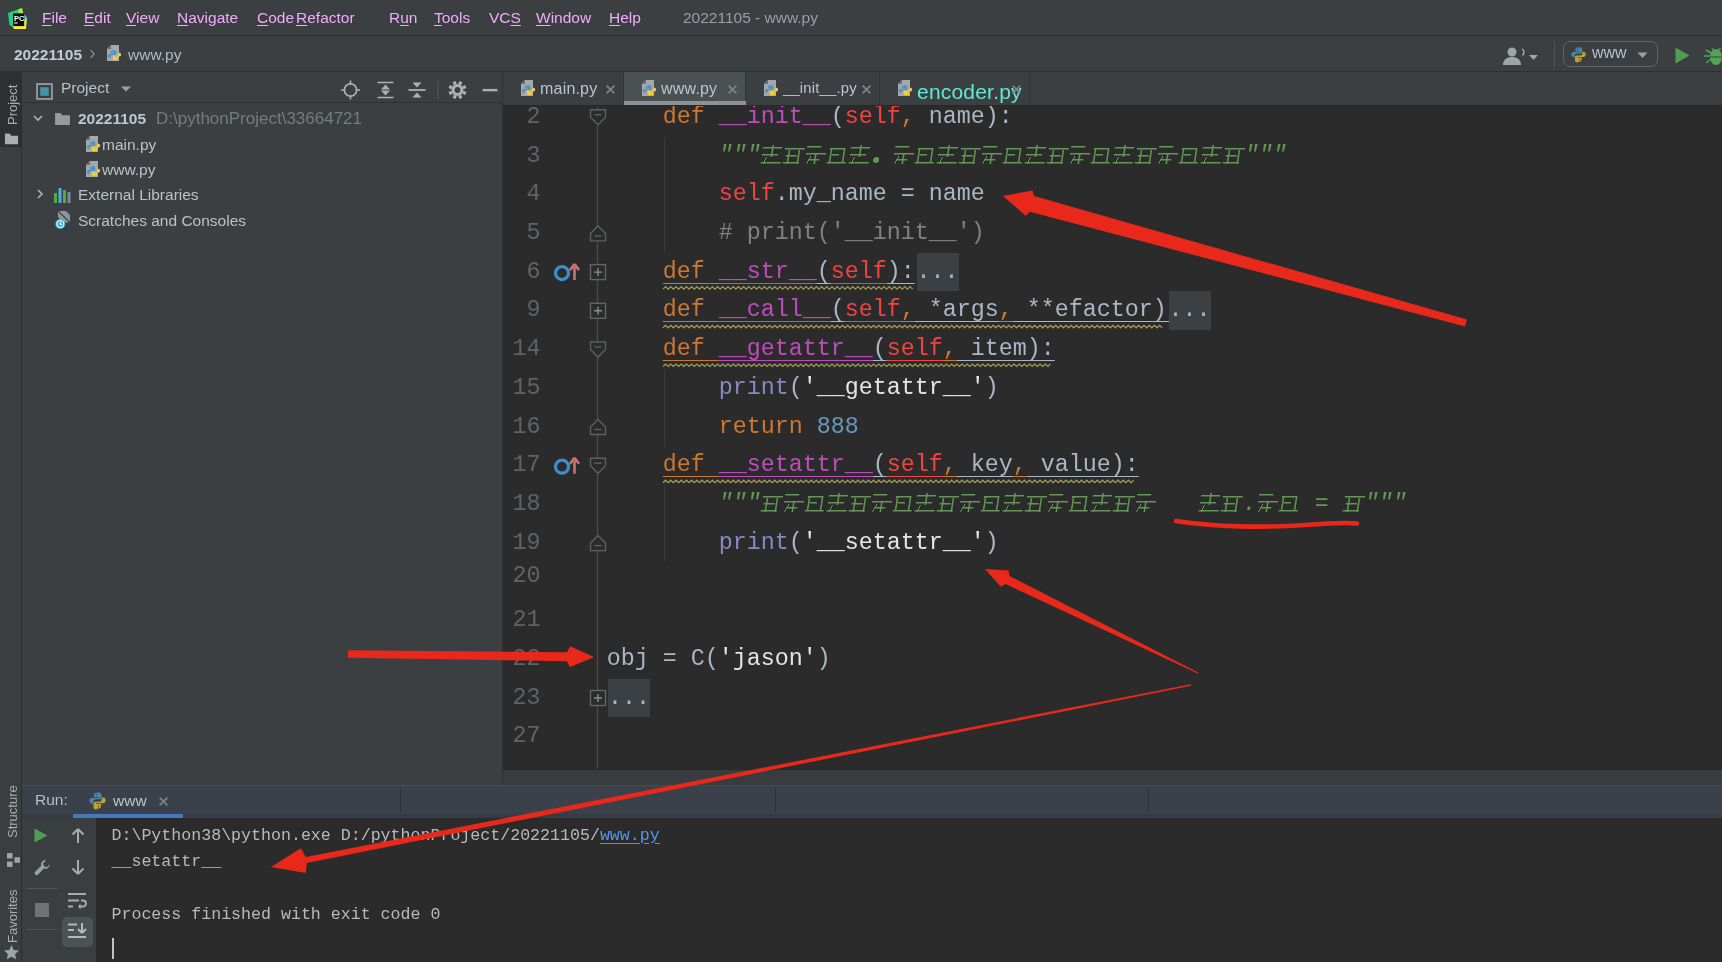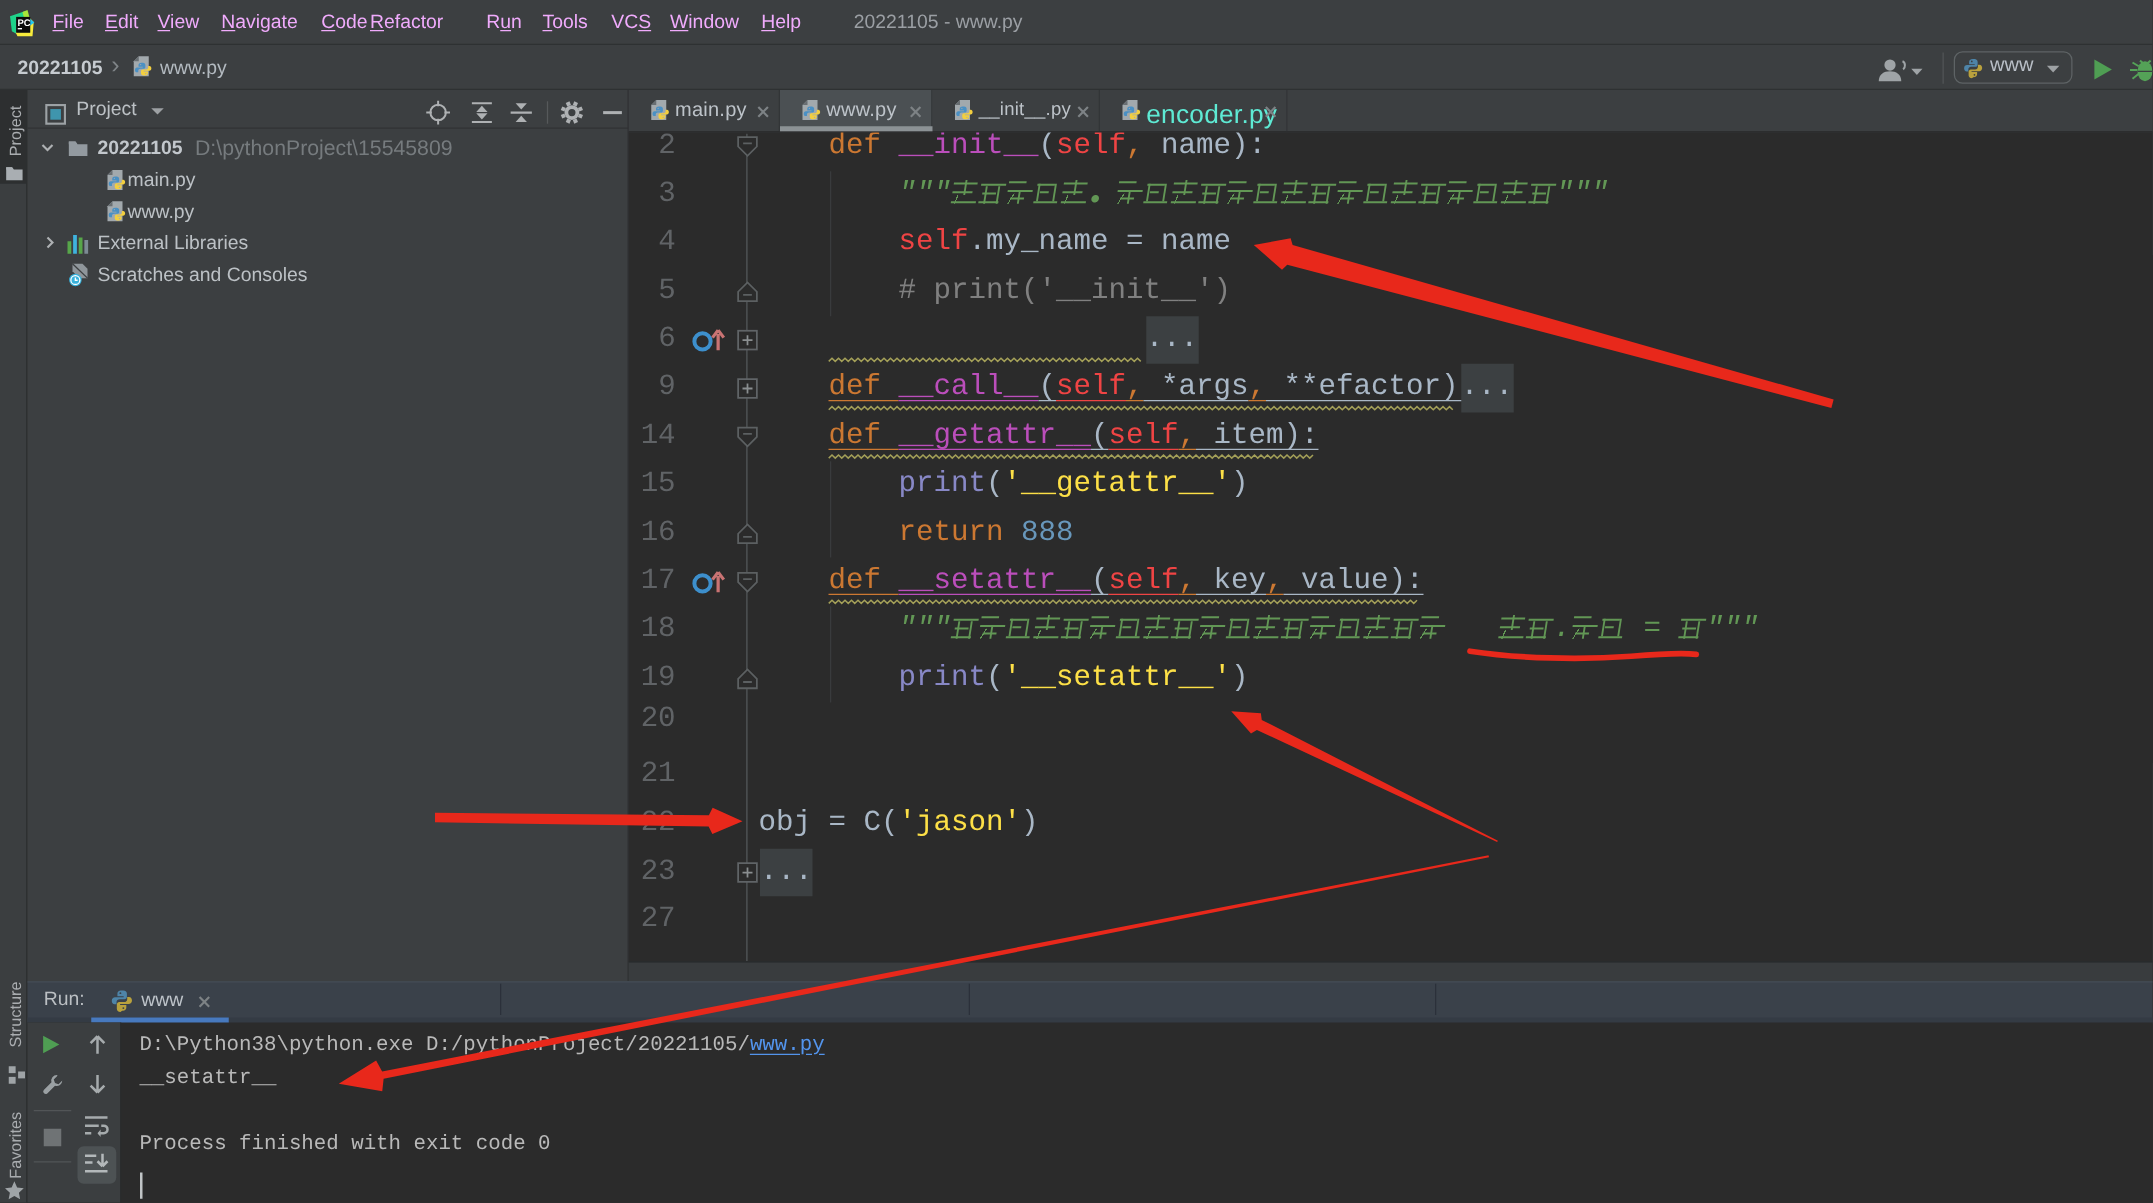--- a/index.html
+++ b/index.html
@@ -12,21 +12,21 @@
 .vlab {position:absolute;font-size:13px;color:#aaadb0;white-space:nowrap;transform-origin:0 0;transform:rotate(-90deg)}
 #project {position:absolute;left:22px;top:72px;width:481px;height:713px;background:#3c3f41}
 #phead {position:absolute;left:22px;top:72px;width:481px;height:31px;border-bottom:1px solid #303334}
 .tt {position:absolute;font-size:15.5px;color:#bcc1c5;white-space:pre}
 #editor {position:absolute;left:503px;top:72px;width:1219px;height:697px;background:#3c3f41}
 #tabbar {position:absolute;left:503px;top:72px;width:1219px;height:34px;background:#3c3f41;border-bottom:1px solid #272829}
 #viewport {position:absolute;left:503px;top:106px;width:1219px;height:663px;background:#2b2b2b;overflow:hidden}
 .cl {position:absolute;left:103.8px;height:38.72px;line-height:38.72px;font-family:"Liberation Mono",monospace;font-size:23.33px;white-space:pre;color:#a9b7c6}
 .gn {position:absolute;left:0px;width:37.5px;height:38.72px;line-height:38.72px;font-family:"Liberation Mono",monospace;font-size:23.33px;text-align:right;color:#606366}
 .kw {color:#cc7832} .mg {color:#bb4ebb} .pn {color:#a9b7c6} .sf {color:#ef4444}
-.st {color:#fde047} .dc {color:#629755;font-style:italic} .cm {color:#808080}
+.st {color:#e5e5e5} .dc {color:#629755;font-style:italic} .cm {color:#808080}
 .pr {color:#8888c6} .nm {color:#6897bb} .cma {color:#cc7832}
 .u {text-decoration:underline;text-underline-offset:4.5px;text-decoration-thickness:1.3px}
 .fold {position:absolute;background:#3c4042;font-family:"Liberation Mono",monospace;font-size:23.33px;color:#a9b7c6;text-align:center}
 .fold {line-height:38.72px}
 .cj {display:inline-block;width:19.5px;height:19px;margin:0 1.25px;vertical-align:-2px;transform:skewX(-9deg)}
 .k1 {background:linear-gradient(#629755,#629755) 0 1.5px/95% 1.5px no-repeat,linear-gradient(#629755,#629755) 5% 9px/80% 1.5px no-repeat,linear-gradient(#629755,#629755) 0 16.5px/100% 1.5px no-repeat,linear-gradient(#629755,#629755) 52% 0/1.5px 65% no-repeat,linear-gradient(105deg,transparent 44%,#629755 44%,#629755 54%,transparent 54%) 0 12px/40% 7px no-repeat}
 .k2 {background:linear-gradient(#629755,#629755) 0 2.5px/100% 1.5px no-repeat,linear-gradient(#629755,#629755) 22% 5px/1.5px 85% no-repeat,linear-gradient(#629755,#629755) 76% 5px/1.5px 85% no-repeat,linear-gradient(#629755,#629755) 22% 10px/55% 1.5px no-repeat,linear-gradient(#629755,#629755) 10% 17px/80% 1.5px no-repeat}
 .k3 {background:linear-gradient(#629755,#629755) 0 1px/70% 1.5px no-repeat,linear-gradient(#629755,#629755) 0 7.5px/100% 1.5px no-repeat,linear-gradient(#629755,#629755) 30% 14px/55% 1.5px no-repeat,linear-gradient(#629755,#629755) 48% 8px/1.5px 75% no-repeat,linear-gradient(115deg,transparent 46%,#629755 46%,#629755 56%,transparent 56%) 0 11px/35% 8px no-repeat}
 .k4 {background:linear-gradient(#629755,#629755) 15% 3px/70% 1.5px no-repeat,linear-gradient(#629755,#629755) 0 16.5px/95% 1.5px no-repeat,linear-gradient(#629755,#629755) 12% 3px/1.5px 75% no-repeat,linear-gradient(#629755,#629755) 82% 3px/1.5px 75% no-repeat,linear-gradient(#629755,#629755) 35% 9px/35% 1.5px no-repeat}
 .kc {background:radial-gradient(circle at 5px 15px,#629755 2.6px,transparent 3.4px)}
@@ -155,21 +155,21 @@
 </svg>
 </div>
 <svg class="abs" style="left:31px;top:111px" width="14" height="14" viewBox="0 0 14 14">
     <path d="M3 5 l4 4 l4 -4" stroke="#aeb1b3" stroke-width="1.7" fill="none"></path>
   </svg>
 <svg class="abs" style="left:54px;top:110px" width="17" height="17" viewBox="0 0 16 16">
     <path d="M1 3 h5 l1.5 2 H15 v9 H1 z" fill="#939aa0"></path>
     <path d="M1 3 h5 l1.5 2 H1 z" fill="#939aa0"></path>
   </svg>
 <div class="tt" style="left:78px;top:110px;font-weight:bold;color:#c2c7cc">20221105</div>
-<div class="tt" style="left:156px;top:109px;color:#767b7e;font-size:17px">D:\pythonProject\15545809</div>
+<div class="tt" style="left:156px;top:109px;color:#767b7e;font-size:17px">D:\pythonProject\33664721</div>
 <svg class="abs" style="left:83px;top:135px" width="18" height="18" viewBox="0 0 18 18">
 <path d="M7 1 H15 V17 H3 V5 Z" fill="#a2a9ad"></path>
 <path d="M7 1 L3 5 H7 Z" fill="#686e72"></path>
 <path d="M9.2 6.2 c-1.8 0 -2.4 0.9 -2.4 1.8 v1.4 h3.4 v0.5 H5.6 c-1 0-1.6 0.8-1.6 2 0 1.1 0.5 1.9 1.6 1.9 h1 v-1.2 c0-0.9 0.7-1.6 1.7-1.6 h2.6 c0.8 0 1.4-0.7 1.4-1.5 V8 c0-0.9-0.6-1.8-2-1.8 z m-0.7 0.9 a0.55 0.55 0 1 1 0 1.1 a0.55 0.55 0 0 1 0-1.1 z" fill="#4a90c4"></path>
 <path d="M11.9 16.3 c1.8 0 2.4-0.9 2.4-1.8 v-1.4 h-3.4 v-0.5 h4.6 c1 0 1.6-0.8 1.6-2 0-1.1-0.5-1.9-1.6-1.9 h-1 v1.2 c0 0.9-0.7 1.6-1.7 1.6 h-2.6 c-0.8 0-1.4 0.7-1.4 1.5 v1.5 c0 0.9 0.6 1.8 2 1.8 z m0.7-0.9 a0.55 0.55 0 1 1 0-1.1 a0.55 0.55 0 0 1 0 1.1 z" fill="#f3cf3f"></path>
 </svg>
 <div class="tt" style="left:102px;top:136px">main.py</div>
 <svg class="abs" style="left:83px;top:160px" width="18" height="18" viewBox="0 0 18 18">
 <path d="M7 1 H15 V17 H3 V5 Z" fill="#a2a9ad"></path>
 <path d="M7 1 L3 5 H7 Z" fill="#686e72"></path>
@@ -261,20 +261,21 @@
     <div class="gn" style="top:417.76px">19</div>
     <div class="gn" style="top:451px">20</div>
     <div class="gn" style="top:495.20px">21</div>
     <div class="gn" style="top:533.92px">22</div>
     <div class="gn" style="top:572.64px">23</div>
     <div class="gn" style="top:611.36px">27</div>
 <div class="cl" style="top:-8.16px"><span class="pn">    </span><span class="kw">def </span><span class="mg">__init__</span><span class="pn">(</span><span class="sf">self</span><span class="cma">,</span><span class="pn"> name):</span></div>
     <div class="cl" style="top:30.56px"><span class="pn">        </span><span class="dc">"""</span><i class="cj k1"></i><i class="cj k2"></i><i class="cj k3"></i><i class="cj k4"></i><i class="cj k1"></i><i class="cj kc"></i><i class="cj k3"></i><i class="cj k4"></i><i class="cj k1"></i><i class="cj k2"></i><i class="cj k3"></i><i class="cj k4"></i><i class="cj k1"></i><i class="cj k2"></i><i class="cj k3"></i><i class="cj k4"></i><i class="cj k1"></i><i class="cj k2"></i><i class="cj k3"></i><i class="cj k4"></i><i class="cj k1"></i><i class="cj k2"></i><span class="dc">"""</span></div>
     <div class="cl" style="top:69.28px"><span class="pn">        </span><span class="sf">self</span><span class="pn">.my_name = name</span></div>
     <div class="cl" style="top:108.00px"><span class="pn">        </span><span class="cm"># print('__init__')</span></div>
+    <div class="cl" style="top:146.72px"><span class="pn">    </span><span class="kw u">def </span><span class="mg u">__str__</span><span class="pn u">(</span><span class="sf u">self</span><span class="pn u">):</span></div>
     <div class="cl" style="top:185.44px"><span class="pn">    </span><span class="kw u">def </span><span class="mg u">__call__</span><span class="pn u">(</span><span class="sf u">self</span><span class="cma u">,</span><span class="pn u"> *args</span><span class="cma u">,</span><span class="pn u"> **efactor</span><span class="pn u">):</span></div>
     <div class="cl" style="top:224.16px"><span class="pn">    </span><span class="kw u">def </span><span class="mg u">__getattr__</span><span class="pn u">(</span><span class="sf u">self</span><span class="cma u">,</span><span class="pn u"> item):</span></div>
     <div class="cl" style="top:262.88px"><span class="pn">        </span><span class="pr">print</span><span class="pn">(</span><span class="st">'__getattr__'</span><span class="pn">)</span></div>
     <div class="cl" style="top:301.60px"><span class="pn">        </span><span class="kw">return </span><span class="nm">888</span></div>
     <div class="cl" style="top:340.32px"><span class="pn">    </span><span class="kw u">def </span><span class="mg u">__setattr__</span><span class="pn u">(</span><span class="sf u">self</span><span class="cma u">,</span><span class="pn u"> key</span><span class="cma u">,</span><span class="pn u"> value):</span></div>
     <div class="cl" style="top:379.04px"><span class="pn">        </span><span class="dc">"""</span><i class="cj k2"></i><i class="cj k3"></i><i class="cj k4"></i><i class="cj k1"></i><i class="cj k2"></i><i class="cj k3"></i><i class="cj k4"></i><i class="cj k1"></i><i class="cj k2"></i><i class="cj k3"></i><i class="cj k4"></i><i class="cj k1"></i><i class="cj k2"></i><i class="cj k3"></i><i class="cj k4"></i><i class="cj k1"></i><i class="cj k2"></i><i class="cj k3"></i><span class="dc">   </span><i class="cj k1"></i><i class="cj k2"></i><span class="dc">.</span><i class="cj k3"></i><i class="cj k4"></i><span class="dc"> = </span><i class="cj k2"></i><span class="dc">"""</span></div>
     <div class="cl" style="top:417.76px"><span class="pn">        </span><span class="pr">print</span><span class="pn">(</span><span class="st">'__setattr__'</span><span class="pn">)</span></div>
     <div class="cl" style="top:533.92px"><span class="pn">obj = C(</span><span class="st">'jason'</span><span class="pn">)</span></div>
 <div class="fold" style="left:413.5px;top:146.72px;width:42px;height:38.72px"><span>...</span></div>
     <div class="fold" style="left:665.5px;top:185.44px;width:42px;height:38.72px"><span>...</span></div>

